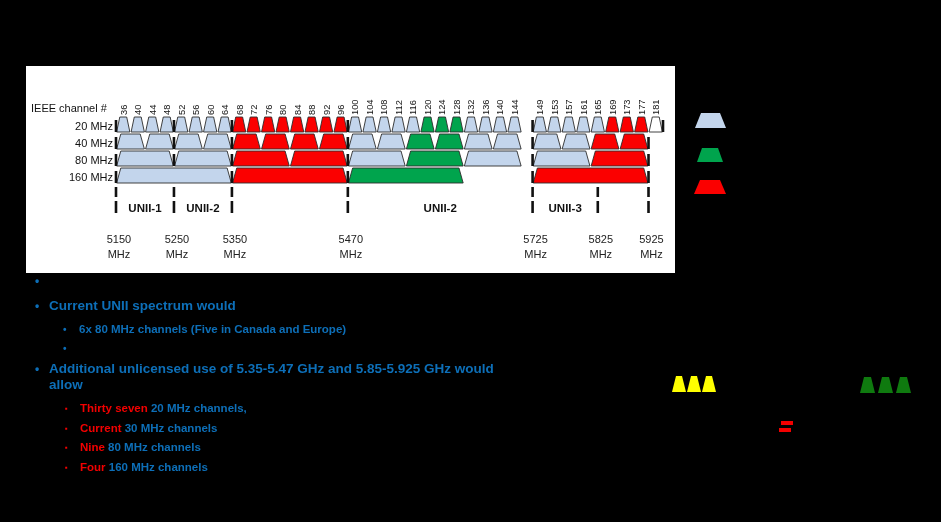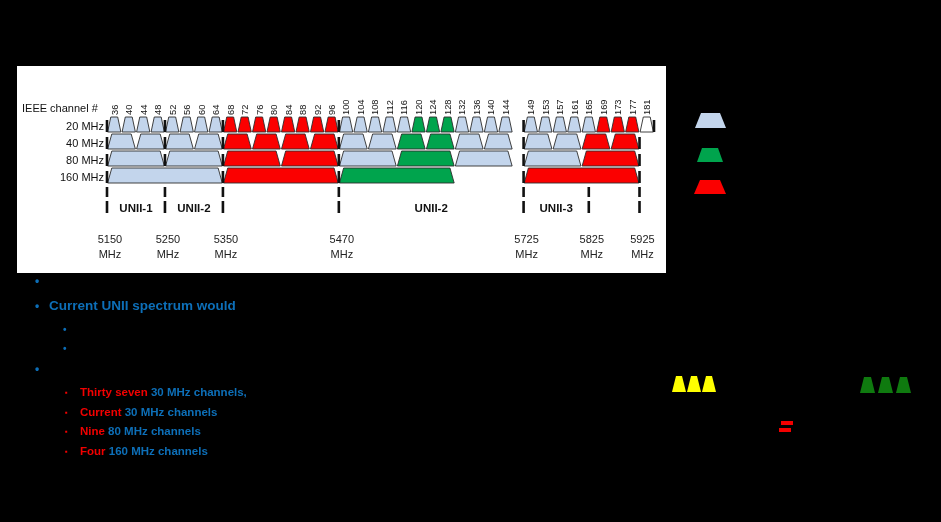--- a/index.html
+++ b/index.html
@@ -1,18 +1,18 @@
 <!DOCTYPE html>
 <html><head>
 <meta charset="utf-8">
 <style>
   html,body{margin:0;padding:0;background:#000;}
   .slide{position:relative;width:941px;height:522px;background:#000;overflow:hidden;
          font-family:"Liberation Sans",sans-serif;}
-  .panel{position:absolute;left:17px;top:66px;width:649px;height:207px;background:#ffffff;}
+  .panel{position:absolute;left:26px;top:66px;width:649px;height:207px;background:#ffffff;}
   .panel svg{display:block;}
   .abs{position:absolute;}
   .content{position:absolute;left:35px;top:273px;width:600px;color:#0D6FB8;font-weight:bold;}
   .li{display:flex;align-items:flex-start;}
   .l1{font-size:13.5px;line-height:16px;margin-bottom:9px;}
   .l1 .dot{flex:0 0 14px;font-size:12px;}
   .l1 .txt{white-space:pre-wrap;}
   .subwrap{margin-left:28px;margin-bottom:4px;}
   .l2{font-size:11.5px;line-height:13px;margin-bottom:6px;}
   .l2 .dot{flex:0 0 16px;font-size:10px;}
@@ -223,32 +223,35 @@
     <div class="li l1">
       <span class="dot">•</span>
     </div>
     <div class="li l1">
       <span class="dot">•</span>
       <span class="txt">Current UNII spectrum would</span>
     </div>
     <div class="subwrap">
       <div class="li l2">
         <span class="dot">•</span>
+        <span>6x 80 MHz channels (Five in Canada and Europe)</span>
       </div>
       <div class="li l2">
         <span class="dot">•</span>
       </div>
     </div>
     <div class="li l1">
       <span class="dot">•</span>
+      <span class="txt">Additional unlicensed use of 5.35-5.47 GHz and 5.85-5.925 GHz would
+allow</span>
     </div>
     <div class="sub2wrap">
       <div class="li l3">
         <span class="sq">▪</span>
-        <span><span class="red">Thirty seven</span><span> 30 MHz channels,</span></span>
+        <span><span class="red">Thirty seven</span><span> 20 MHz channels,</span></span>
       </div>
       <div class="li l3">
         <span class="sq">▪</span>
         <span><span class="red">Current</span><span> 30 MHz channels</span></span>
       </div>
       <div class="li l3">
         <span class="sq">▪</span>
         <span><span class="red">Nine</span><span> 80 MHz channels</span></span>
       </div>
       <div class="li l3">

